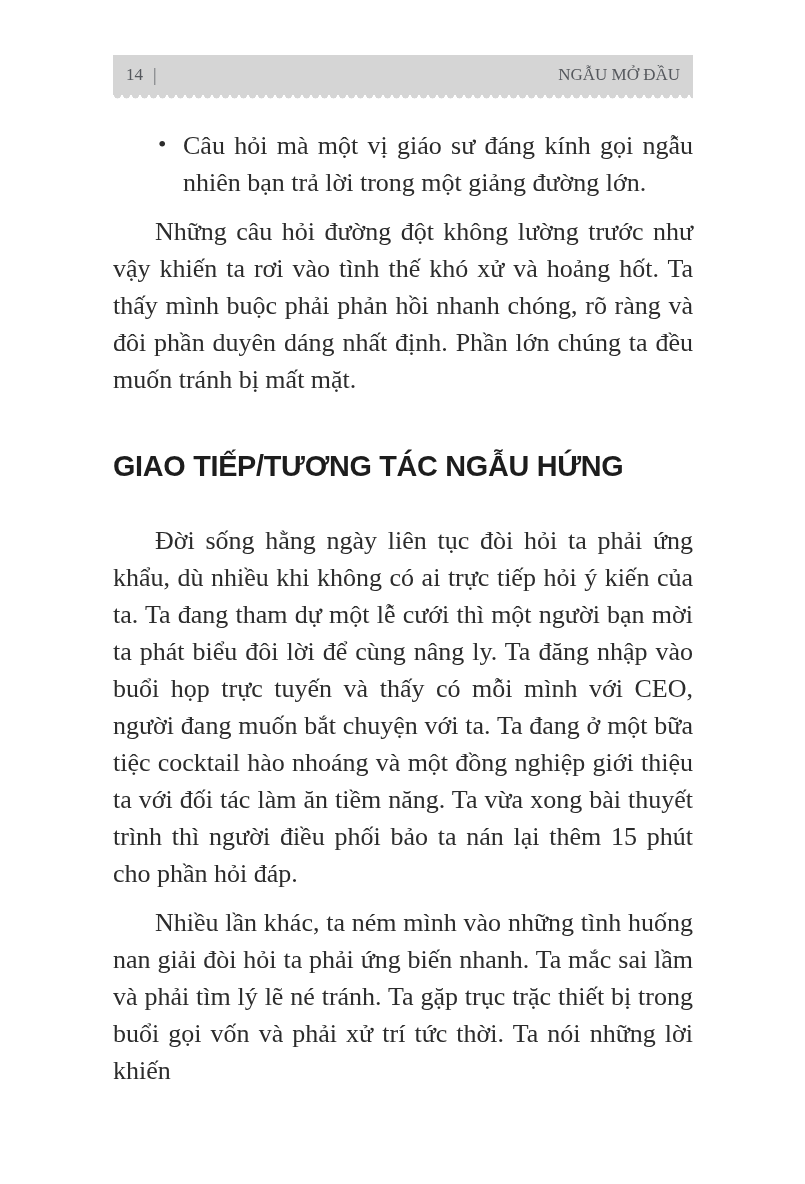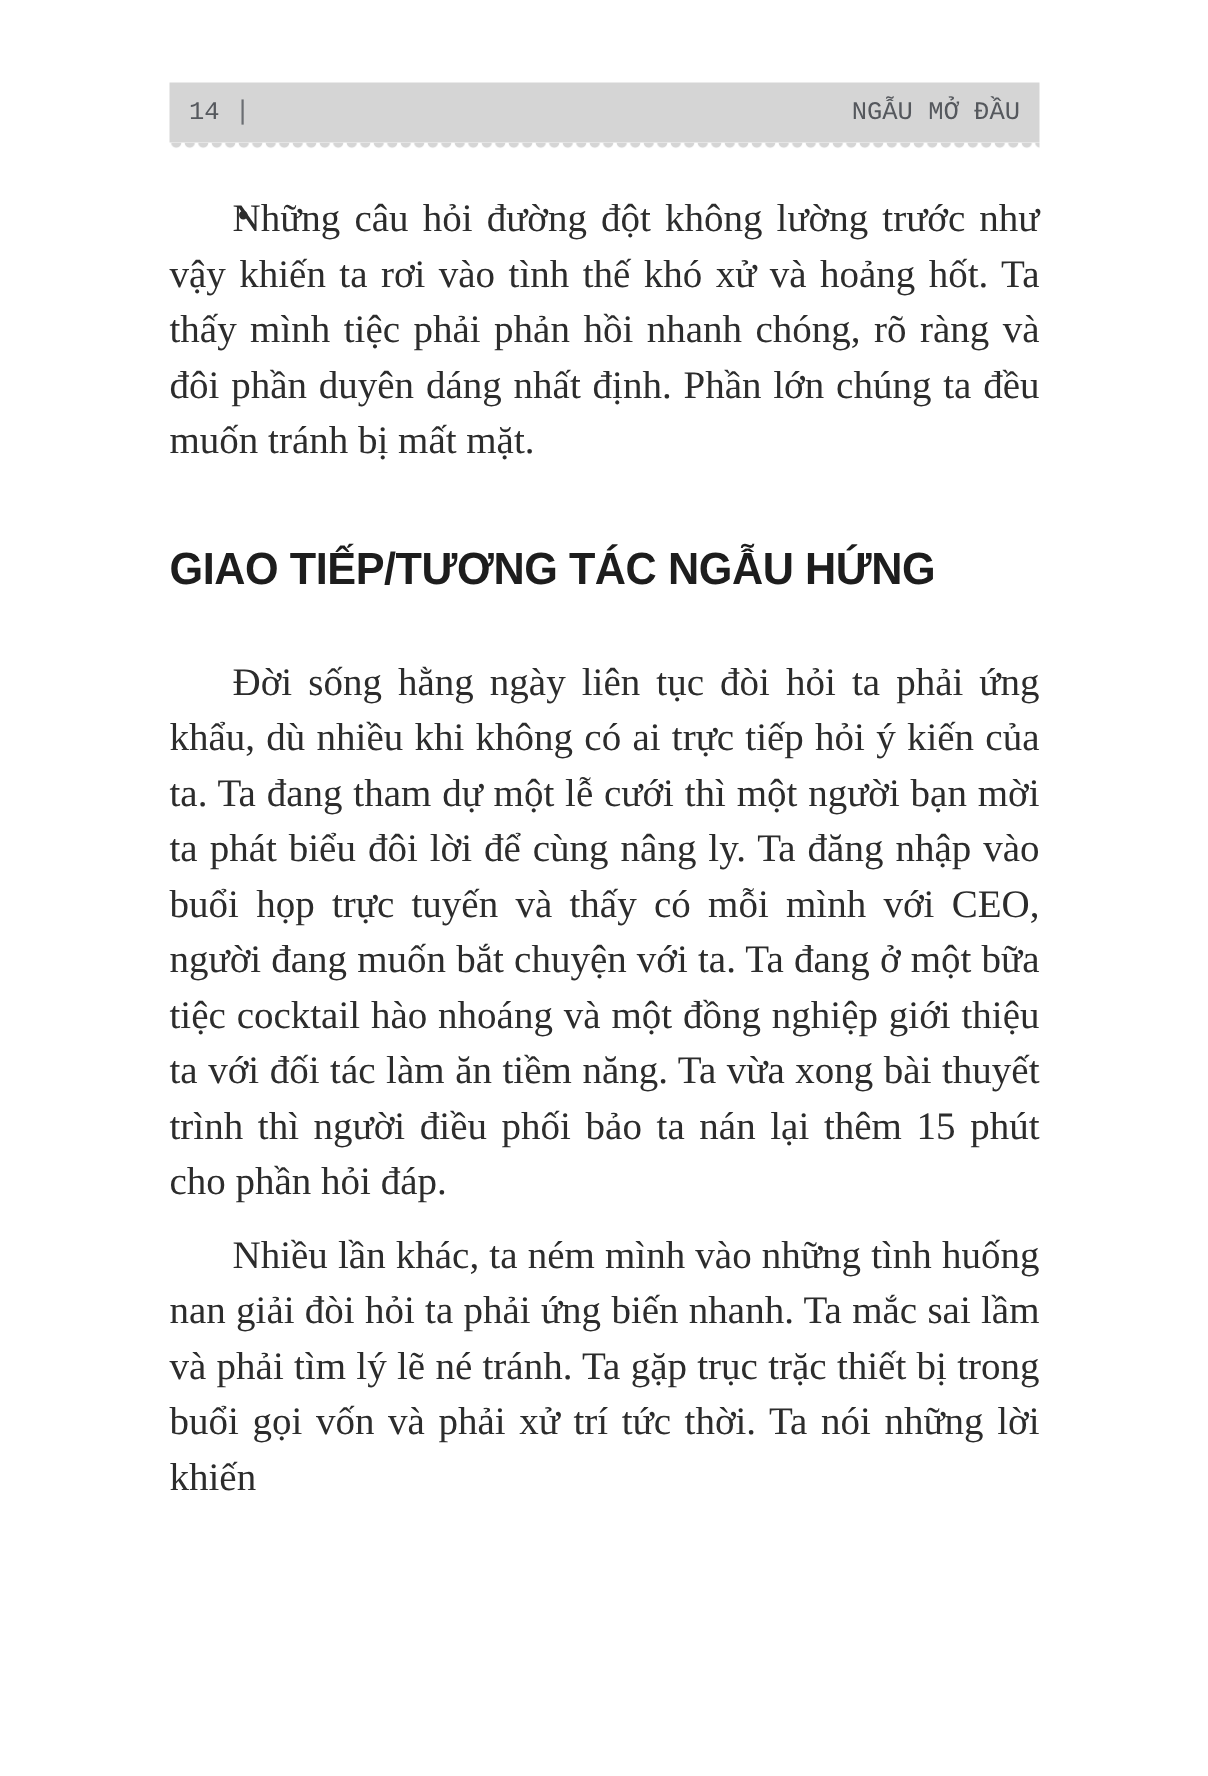--- a/index.html
+++ b/index.html
@@ -24,21 +24,21 @@
   .running-head {
     position: relative;
     margin: 55px 112px 0 113px;
     height: 40px;
     background: #d5d5d5;
     display: flex;
     align-items: center;
     justify-content: space-between;
     padding: 0 13px;
     box-sizing: border-box;
-    font-family: Liberation Mono, monospace;
+    font-family: Liberation Serif, serif;
     font-size: 17px;
     color: #55585d;
   }
   .running-head::after {
     content: "";
     position: absolute;
     left: 0;
     right: 0;
     bottom: -5px;
     height: 5px;
@@ -111,24 +111,25 @@
       <span class="header-divider">|</span>
     </span>
     <span>NGẪU MỞ ĐẦU</span>
   </header>
 
   <main class="content">
 
     <ul class="bullet-list">
       <li class="bullet-item">
         <span class="bullet-icon">•</span>
+        <span>Câu hỏi mà một vị giáo sư đáng kính gọi ngẫu nhiên bạn trả lời trong một giảng đường lớn.</span>
       </li>
     </ul>
 
-    <p class="para">Những câu hỏi đường đột không lường trước như vậy khiến ta rơi vào tình thế khó xử và hoảng hốt. Ta thấy mình tiệc phải phản hồi nhanh chóng, rõ ràng và đôi phần duyên dáng nhất định. Phần lớn chúng ta đều muốn tránh bị mất mặt.</p>
+    <p class="para">Những câu hỏi đường đột không lường trước như vậy khiến ta rơi vào tình thế khó xử và hoảng hốt. Ta thấy mình buộc phải phản hồi nhanh chóng, rõ ràng và đôi phần duyên dáng nhất định. Phần lớn chúng ta đều muốn tránh bị mất mặt.</p>
 
 
     <h2 class="section-heading">GIAO TIẾP/TƯƠNG TÁC NGẪU HỨNG</h2>
 
     <p class="para" style="margin-top:0;">Đời sống hằng ngày liên tục đòi hỏi ta phải ứng khẩu, dù nhiều khi không có ai trực tiếp hỏi ý kiến của ta. Ta đang tham dự một lễ cưới thì một người bạn mời ta phát biểu đôi lời để cùng nâng ly. Ta đăng nhập vào buổi họp trực tuyến và thấy có mỗi mình với CEO, người đang muốn bắt chuyện với ta. Ta đang ở một bữa tiệc cocktail hào nhoáng và một đồng nghiệp giới thiệu ta với đối tác làm ăn tiềm năng. Ta vừa xong bài thuyết trình thì người điều phối bảo ta nán lại thêm 15 phút cho phần hỏi đáp.</p>
 
     <p class="para">Nhiều lần khác, ta ném mình vào những tình huống nan giải đòi hỏi ta phải ứng biến nhanh. Ta mắc sai lầm và phải tìm lý lẽ né tránh. Ta gặp trục trặc thiết bị trong buổi gọi vốn và phải xử trí tức thời. Ta nói những lời khiến</p>
 
   </main>
 

